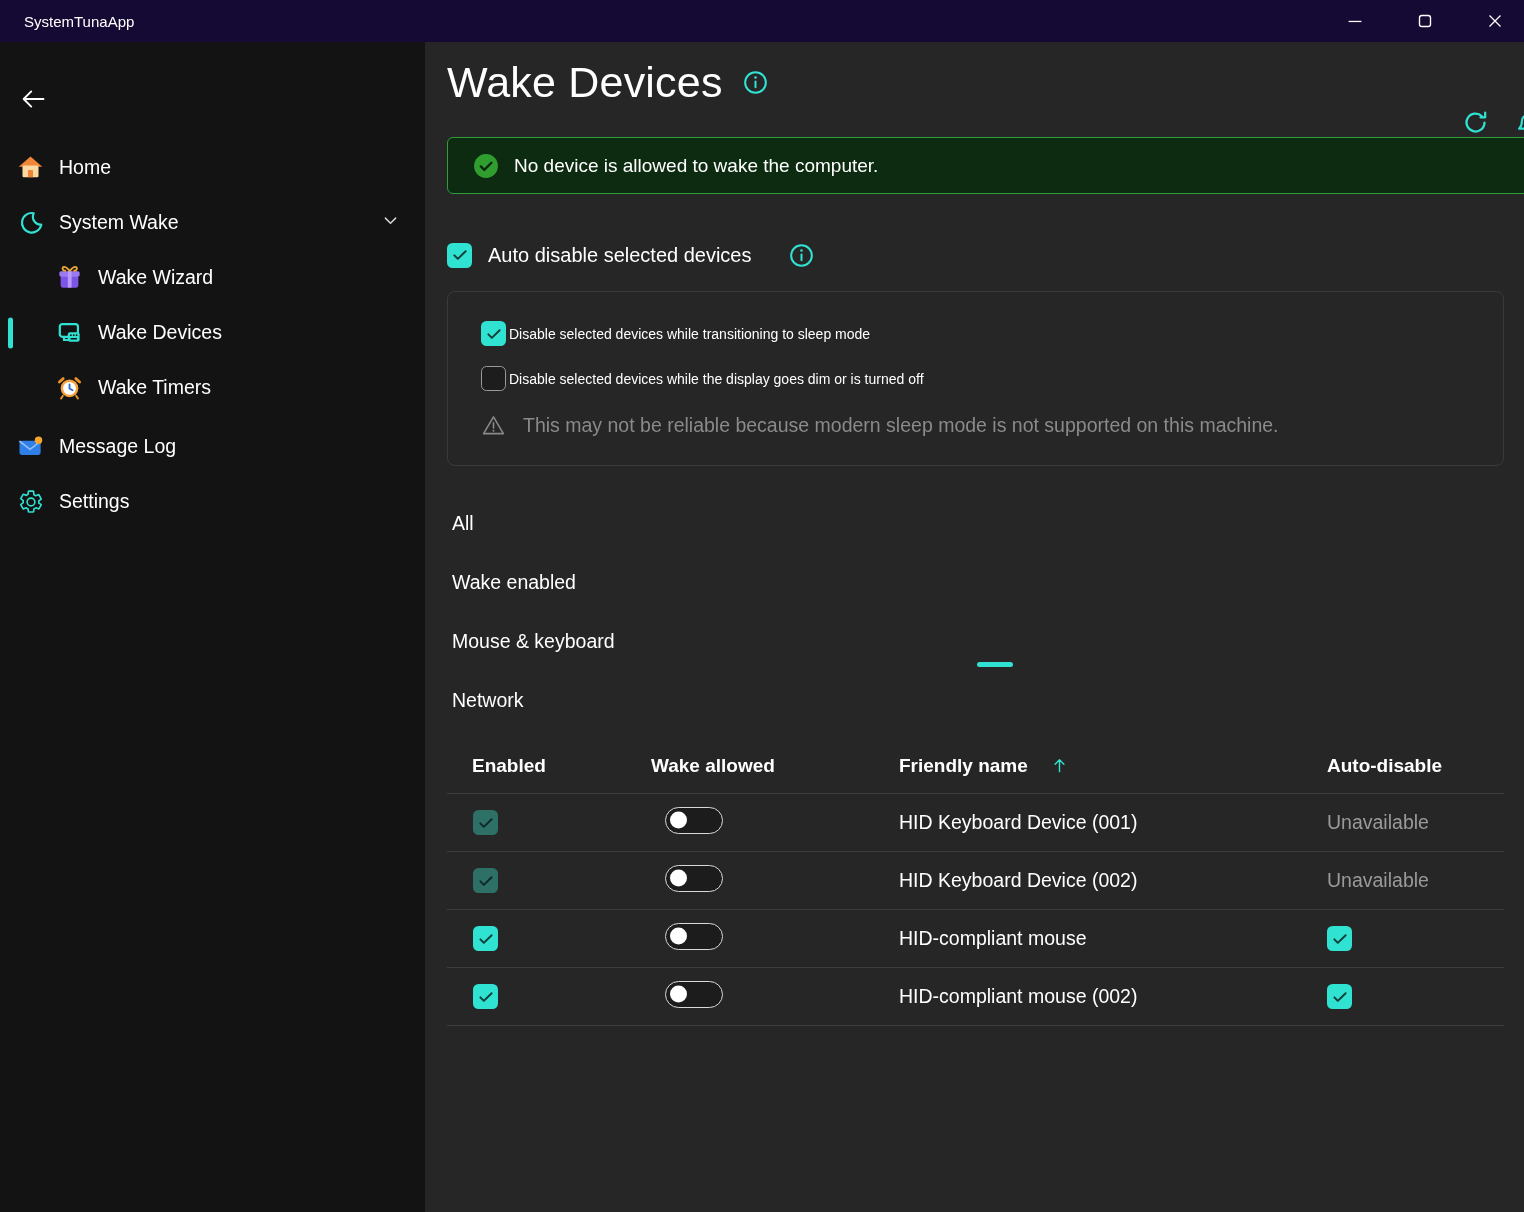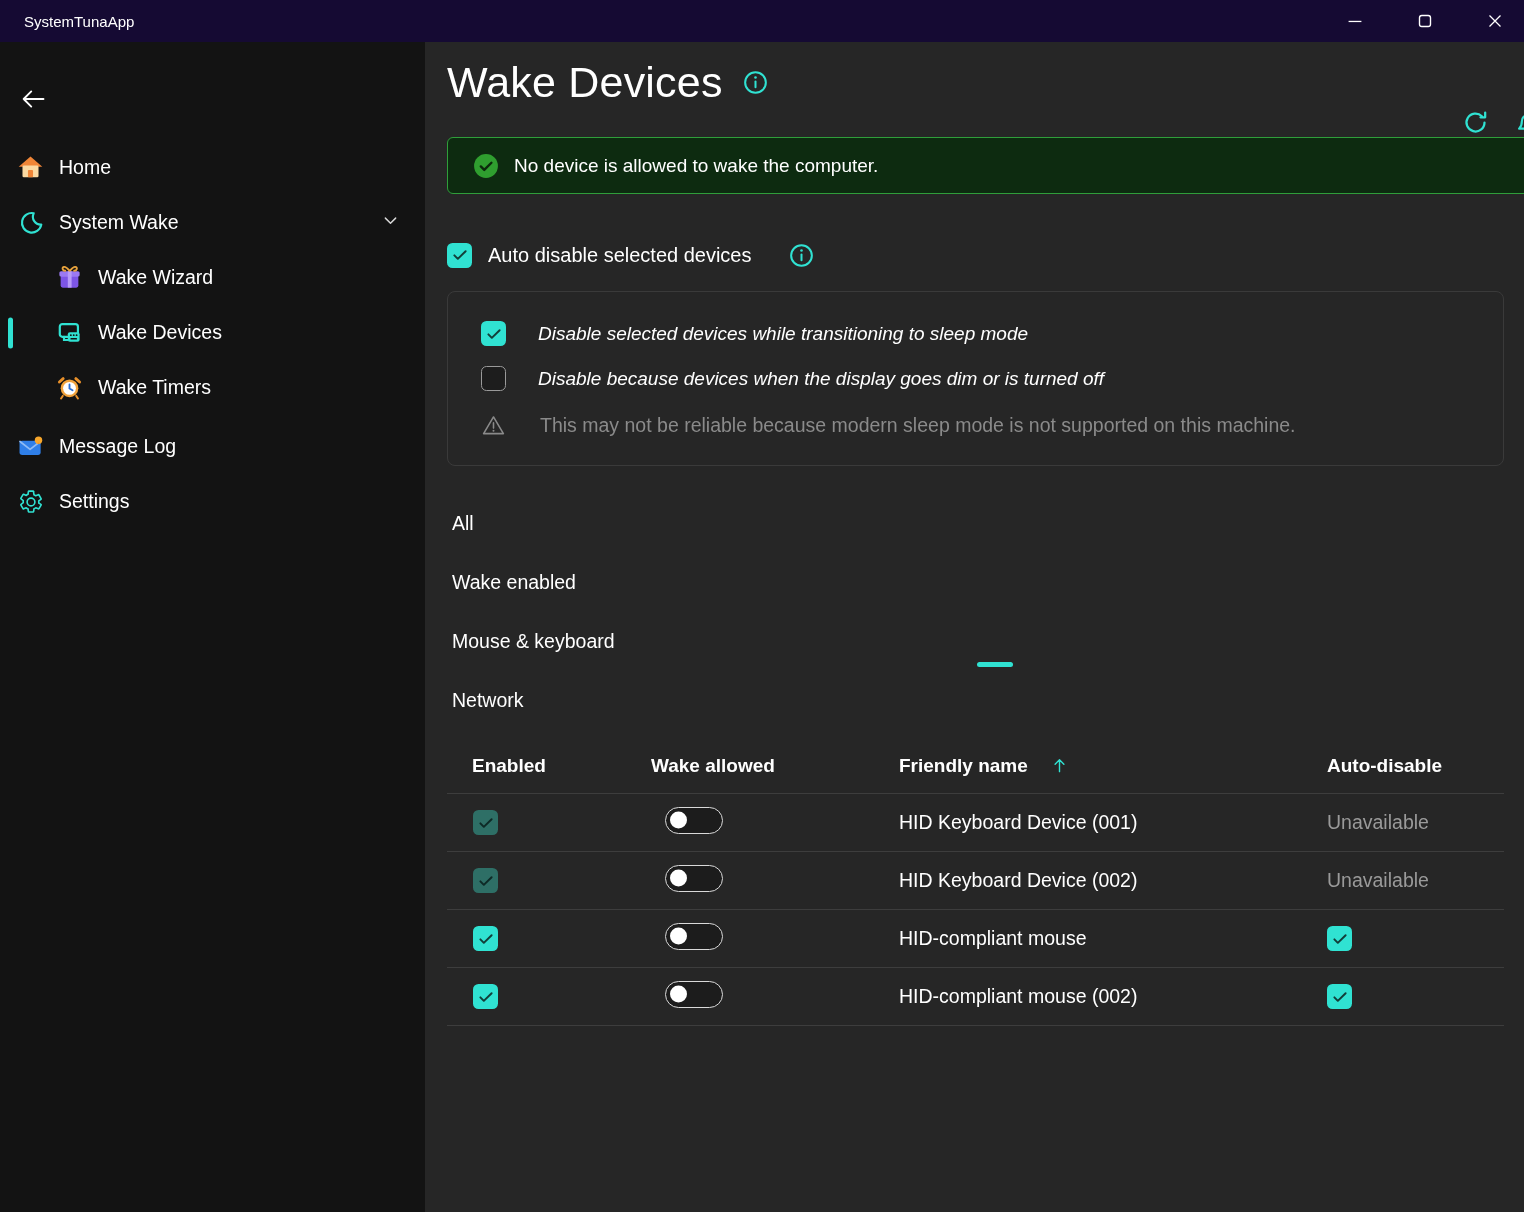--- a/index.html
+++ b/index.html
@@ -58,22 +58,22 @@
   .cb { width: 25px; height: 25px; border-radius: 5.5px; display: flex; align-items: center; justify-content: center; flex-shrink: 0; cursor: default; }
   .cb-teal { background: var(--accent, #30e2d2); }
   .cb-dim  { background: var(--accent-dim, #2e6f66); }
   .cb-empty { background: #1d1d1d; border: 1px solid #9a9a9a; }
   
   .panel {
     margin-top: 22px; width: 1057px; height: 175px;
     border: 1px solid #3a3a3a; border-radius: 8px;
     padding: 29px 0 0 33px; display: flex; flex-direction: column; gap: 20px;
   }
-  .opt-row { display: flex; align-items: center; gap: 32px; font-size: 19px; font-style: italic; }
-  .warn-row { display: flex; align-items: center; gap: 34px; font-size: 19.5px; color: #8a8a8a; margin-top: 2px; }
+  .opt-row { display: flex; align-items: center; gap: 3px; font-size: 14px; }
+  .warn-row { display: flex; align-items: center; gap: 17px; font-size: 19.5px; color: #8a8a8a; margin-top: 2px; }
   
   .tabs { margin-top: 44px; display: flex; gap: 20px; flex-direction: column; }
   .tab { position: relative; font-size: 19.5px; padding: 2px 5px 14px 5px; color: #fff; cursor: default; }
   .tab.active { font-weight: 400; }
   .tab.active .tab-underline {
     position: absolute; left: 50%; transform: translateX(-50%); bottom: 0;
     width: 36px; height: 5px; border-radius: 3px; background: var(--accent, #30e2d2);
   }
   
   .table { margin-top: 12px; width: 1057px; }
@@ -279,21 +279,21 @@
       <div class="opt-row">
         <span class="cb cb-teal">
           <svg width="18" height="18" viewBox="0 0 24 24">
               <path d="M4.5 12.5 l4.6 4.6 L19.5 7" fill="none" stroke="#123e39" stroke-width="2.6" stroke-linecap="round" stroke-linejoin="round"></path>
             </svg>
         </span>
         <span>Disable selected devices while transitioning to sleep mode</span>
       </div>
       <div class="opt-row">
         <span class="cb cb-empty"></span>
-        <span>Disable because devices when the display goes dim or is turned off</span>
+        <span>Disable selected devices while the display goes dim or is turned off</span>
       </div>
       <div class="warn-row">
         <svg width="25" height="25" viewBox="0 0 24 24">
           <path d="M12 3.8 L21.5 19.8 H2.5 Z" fill="none" stroke="#8a8a8a" stroke-width="1.5" stroke-linejoin="round"></path>
           <line x1="12" y1="9.5" x2="12" y2="14.5" stroke="#8a8a8a" stroke-width="1.5" stroke-linecap="round"></line>
           <circle cx="12" cy="17" r="0.95" fill="#8a8a8a"></circle>
         </svg>
         <span>This may not be reliable because modern sleep mode is not supported on this machine.</span>
       </div>
     </div>

